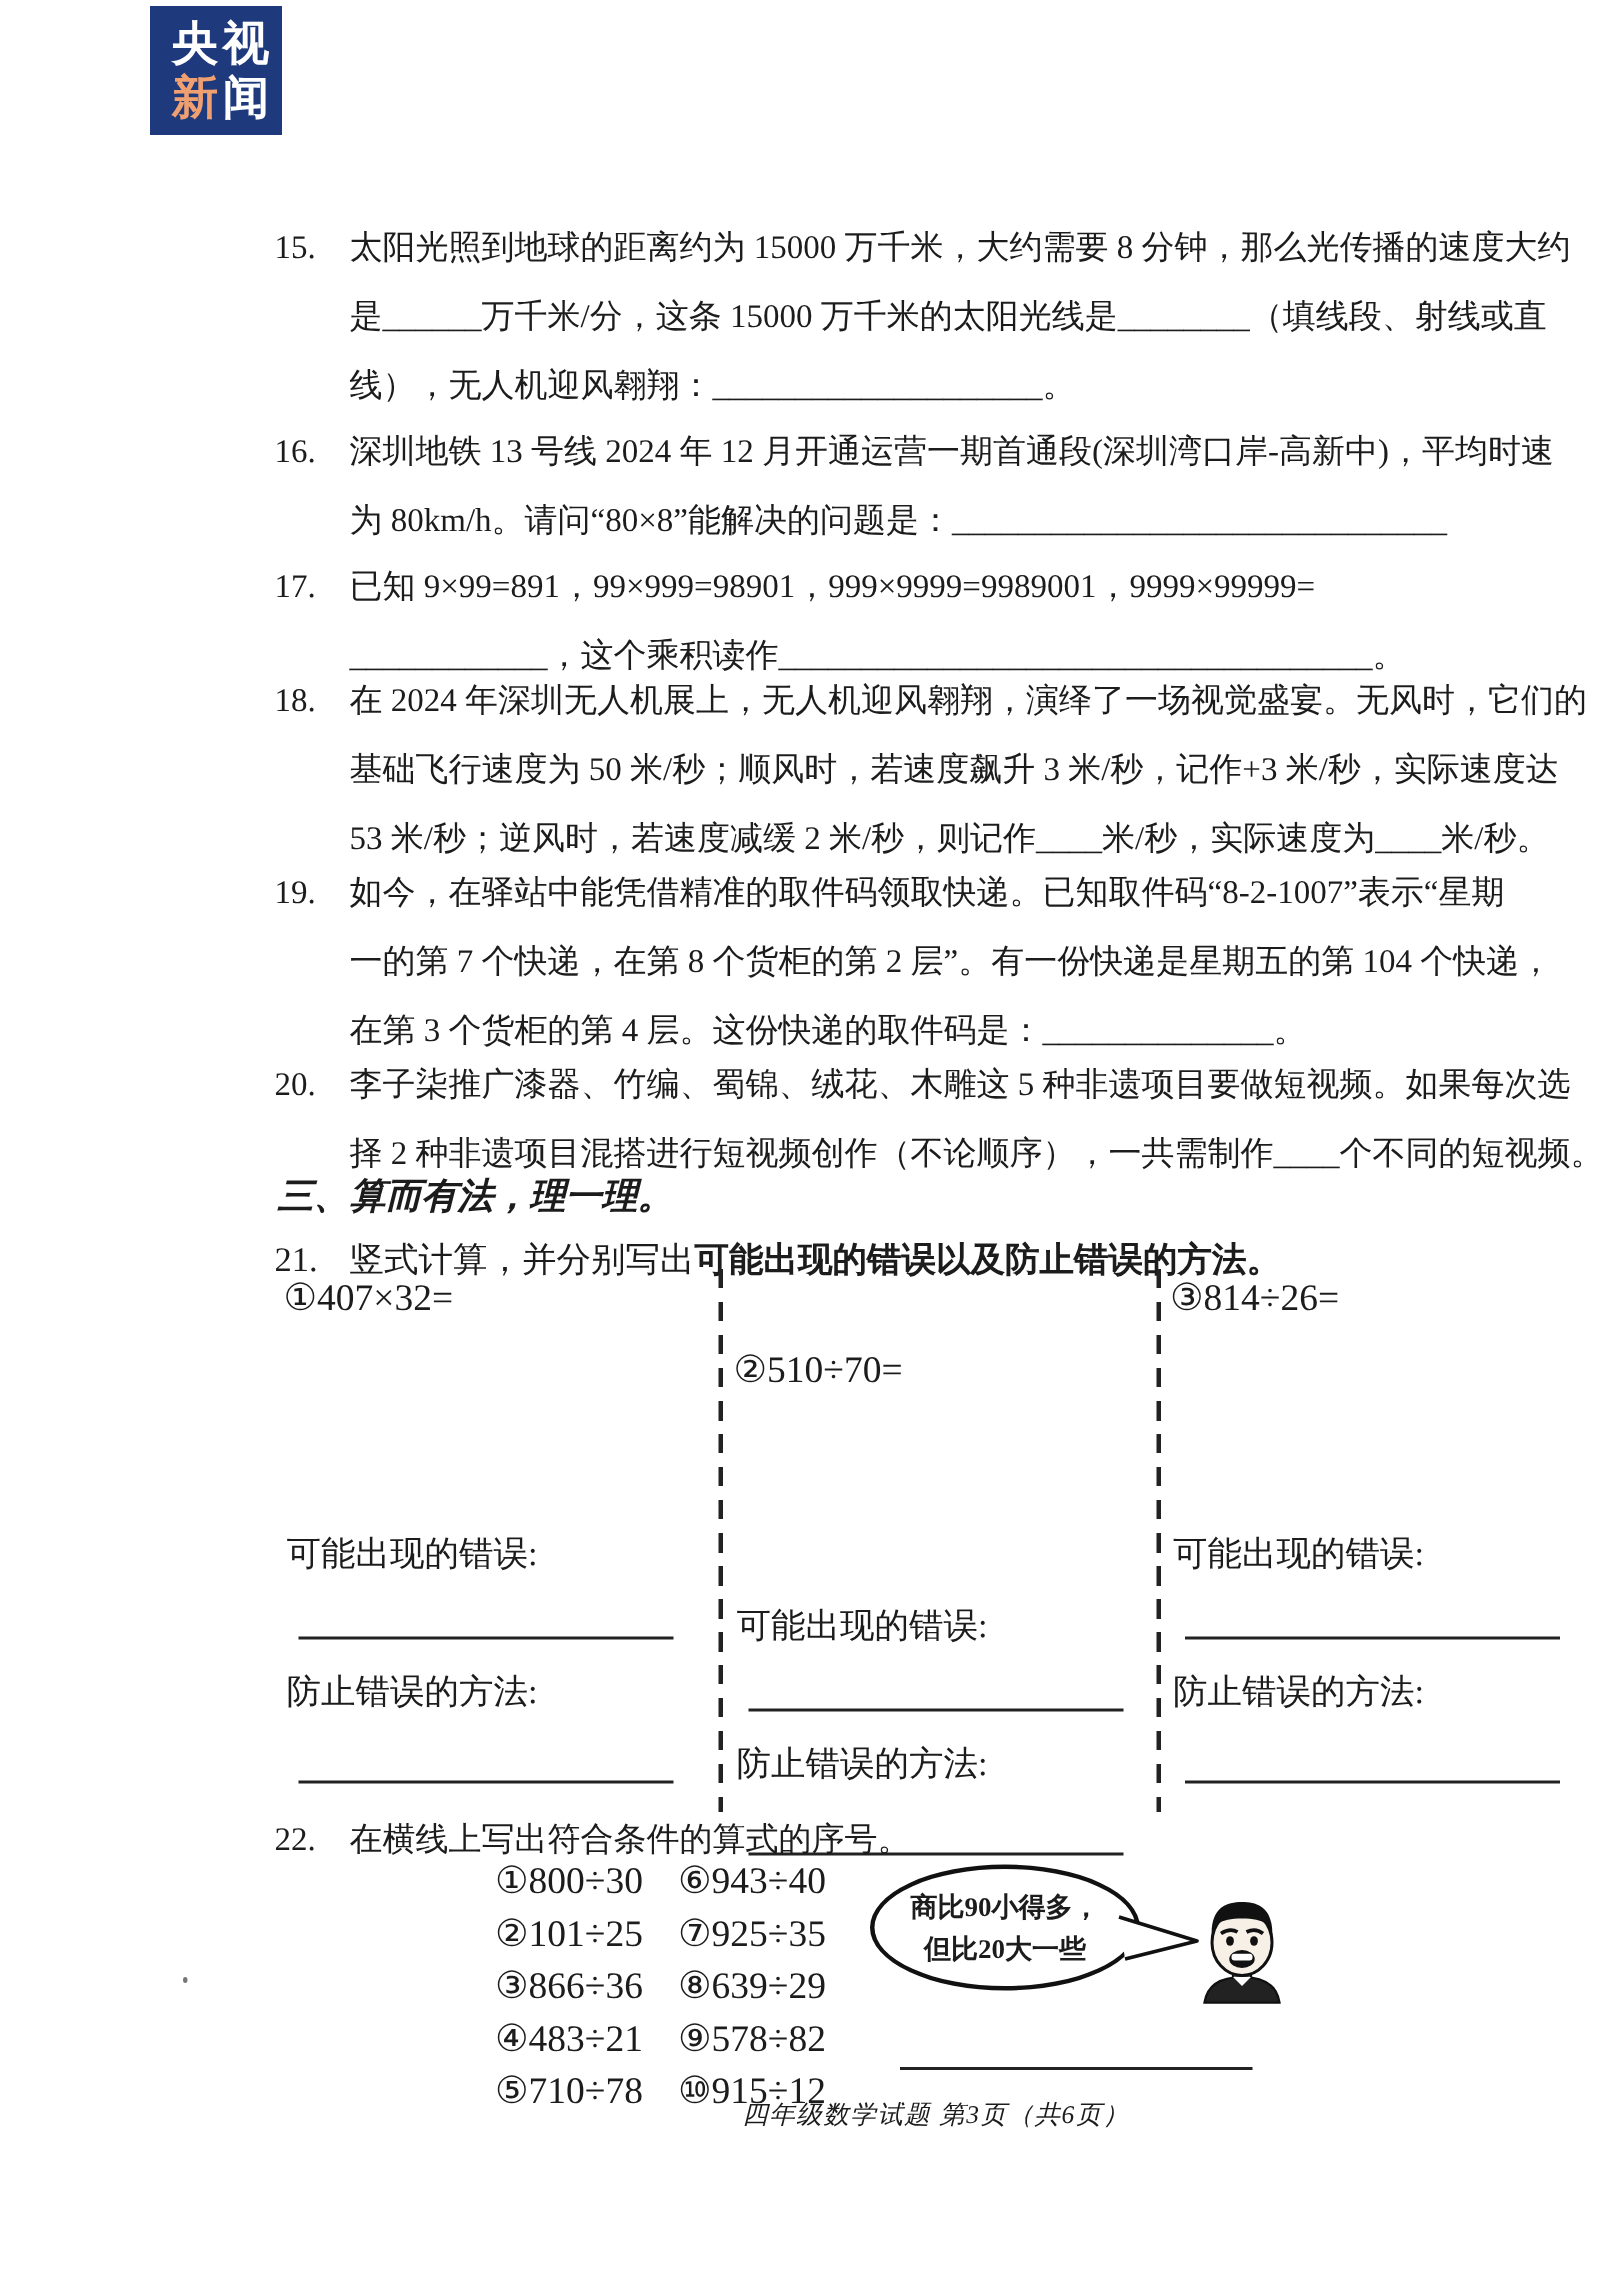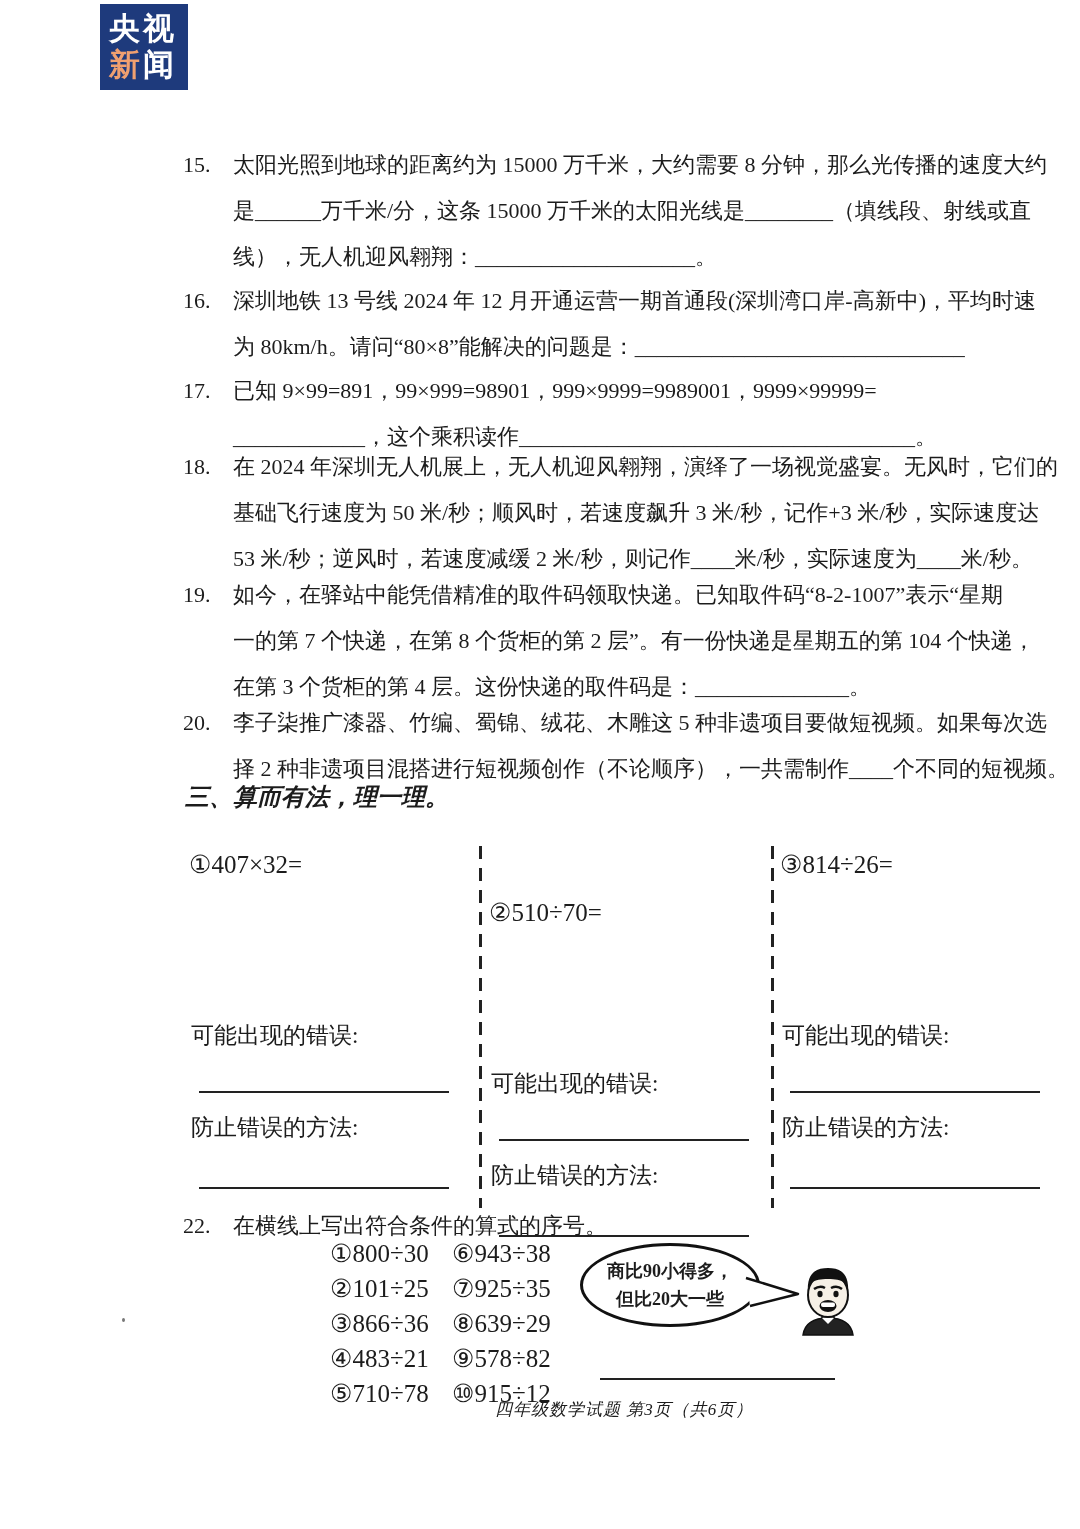--- a/index.html
+++ b/index.html
@@ -6,21 +6,21 @@
   body { background:#888; font-family:"Liberation Serif","DejaVu Serif",serif; }
   .page {
     position:relative; width:1080px; height:1529px; margin:0 auto;
     background:#ffffff; color:#1c1c1c; overflow:hidden;
   }
   
   .logo {
     position:absolute; left:100px; top:4px; width:88px; height:86px;
     background:#1e3a7c; color:#ffffff;
     font-family:"Liberation Sans","DejaVu Sans",sans-serif; font-weight:bold;
-    font-size:31px; line-height:36px; padding:7px 0 0 9px; letter-spacing:3px;
+    font-size:31px; line-height:36px; padding:7px 0 0 9px; letter-spacing:3px;text-align:center;
   }
   .logo .accent { color:#f0a070; }
   
   .q { position:absolute; left:233px; width:805px; font-size:22px; line-height:46px; }
   .qnum { position:absolute; left:-50px; top:0; }
   .qline { white-space:nowrap; }
   .sec-heading { position:absolute; left:185px; top:781px; font-size:24px; font-weight:bold;font-style:italic; }
   .q21-intro { position:absolute; left:233px; top:817px; font-size:23px; line-height:46px; white-space:nowrap; }
   .q21-intro .qnum { left:-50px; }
   .bold { font-weight:bold; }
@@ -103,20 +103,23 @@
   </div>
 
   <div class="q" style="top:700px">
     <span class="qnum">20.</span>
     <div class="qline">李子柒推广漆器、竹编、蜀锦、绒花、木雕这 5 种非遗项目要做短视频。如果每次选</div>
     <div class="qline">择 2 种非遗项目混搭进行短视频创作（不论顺序），一共需制作____个不同的短视频。</div>
   </div>
 
   <div class="sec-heading">三、算而有法，理一理。</div>
 
+  <div class="q21-intro">
+    <span class="qnum">21.</span><span>竖式计算，并分别写出</span><span class="bold">可能出现的错误以及防止错误的方法。</span>
+  </div>
 
   <div class="divider d1"></div>
   <div class="divider d2"></div>
 
   <div class="workcol c1">
     <div class="formula">①407×32=</div>
     <div class="errlabel">可能出现的错误:</div>
     <div class="hline h1"></div>
     <div class="methodlabel">防止错误的方法:</div>
     <div class="hline h2"></div>
@@ -137,21 +140,21 @@
   </div>
 
   <div class="q" style="top:1203px">
     <span class="qnum">22.</span>
     <div class="qline">在横线上写出符合条件的算式的序号。</div>
   </div>
 
   <div class="list">
     <div class="listrow">
         <span>①800÷30</span>
-        <span>⑥943÷38</span>
+        <span>⑥943÷40</span>
       </div>
     <div class="listrow">
         <span>②101÷25</span>
         <span>⑦925÷35</span>
       </div>
     <div class="listrow">
         <span>③866÷36</span>
         <span>⑧639÷29</span>
       </div>
     <div class="listrow">

